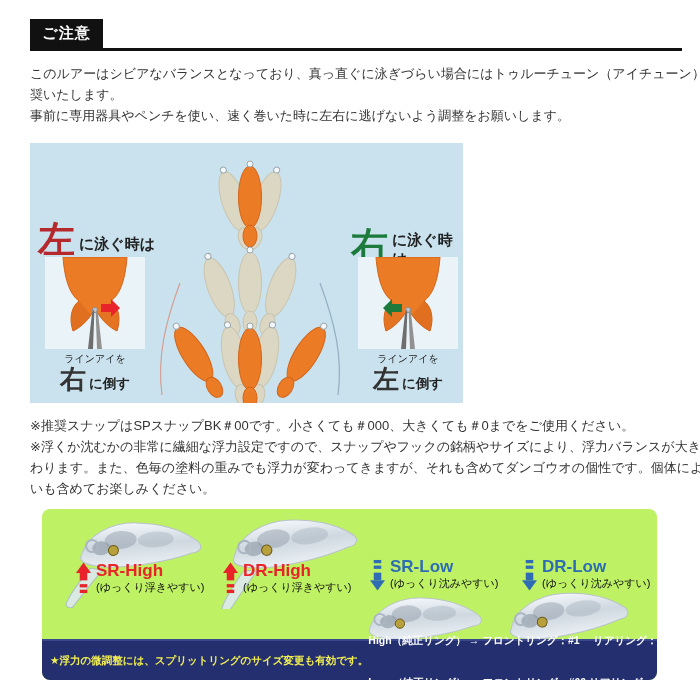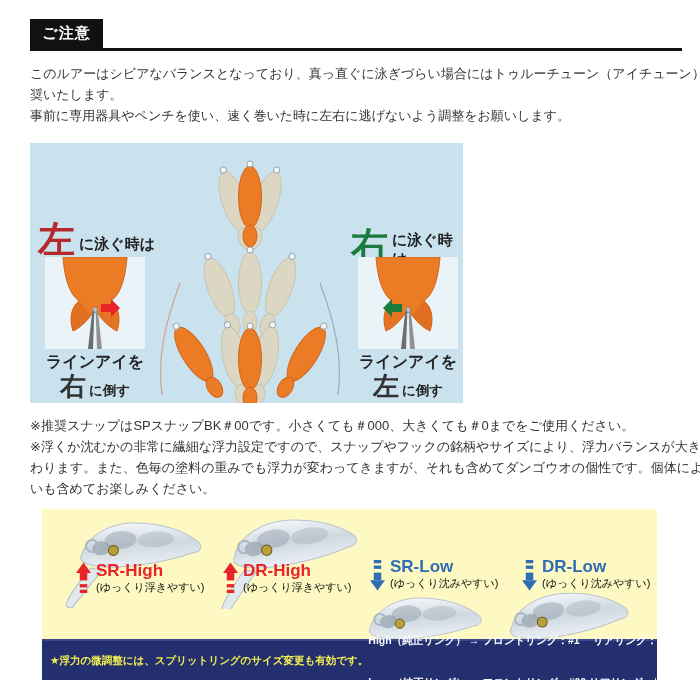--- a/index.html
+++ b/index.html
@@ -28,28 +28,28 @@
   .dir-left{left:8px;top:80px;}
   .dir-left .big{color:#b5282b;}
   .dir-right{left:321px;top:80px;}
   .dir-right .big{color:#1c7a3c;}
   .inset{position:absolute;top:114px;width:100px;height:92px;background:#eaf4f8;}
   .inset-left{left:15px;}
   .inset-right{left:328px;}
   .caption{position:absolute;top:209px;width:114px;text-align:center;color:#222;}
   .caption-left{left:8px;}
   .caption-right{left:321px;}
-  .caption .l1{font-size:16px;font-weight:bold;}
+  .caption .l1{font-size:10px;font-weight:normal;}
   .caption .l2{display:flex;align-items:baseline;justify-content:center;gap:3px;}
   .caption .bigch{font-size:26px;font-weight:bold;color:#333;line-height:26px;}
   .caption .post{font-size:13.5px;font-weight:bold;}
 
   
   .buoy{position:absolute;left:42px;top:498px;width:615px;height:171px;
-        background:#fef9c3;overflow:hidden;}
+        background:#bef264;overflow:hidden;border-radius:8px;}
   .lure{position:absolute;}
   .variant{position:absolute;display:flex;align-items:flex-start;gap:5px;}
   .variant .txt{display:flex;flex-direction:column;}
   .variant .vlabel{font-size:17px;font-weight:bold;line-height:17px;}
   .variant .vsub{font-size:11px;font-weight:normal;color:#111;line-height:13px;margin-top:2px;}
   .label-red{color:#e8232a;}
   .label-blue{color:#2e6db4;}
   .v0{left:34px;top:53px;}
   .v1{left:181px;top:53px;}
   .v2{left:328px;top:49px;}

